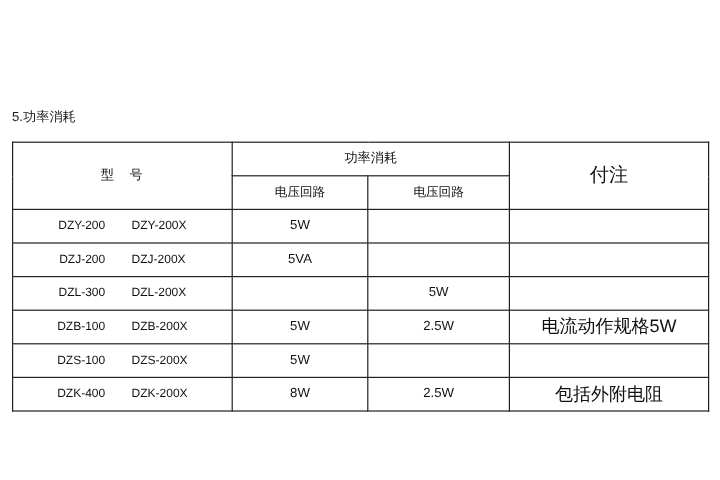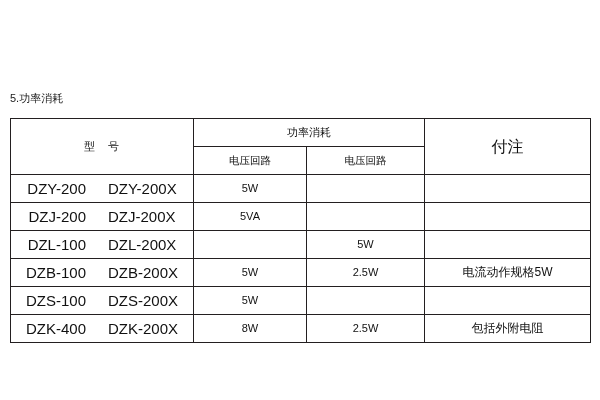--- a/index.html
+++ b/index.html
@@ -59,26 +59,26 @@
   .col-curr  { width: 118px; }
   .col-note  { width: 166px; }
 
   .hdr-model { font-size: 11px; letter-spacing: 1px; }
   .hdr-power { font-size: 11px; margin-top: 28px; }
   .hdr-sub   { font-size: 10.5px; margin-top: 44px; }
   .hdr-note  { font-size: 16px; }
 
   .model-cell {
     text-align: center;
-    font-size: 15px;
+    font-size: 10px;
   }
   .model-cell .m1 { display: inline-block; }
   .model-cell .gap { display: inline-block; width: 22px; }
   .model-cell .m2 { display: inline-block; }
-  .note-cell { font-size: 12px; }
+  .note-cell { font-size: 15px; }
 </style>
 </head>
 <body>
 
 <div class="page">
 
   <div class="section-title">5.功率消耗</div>
 
   <div class="table-wrap">
     <table class="spec">
@@ -106,21 +106,21 @@
           <td></td>
           <td class="note-cell"></td>
         </tr>
         <tr>
           <td class="model-cell"><span class="m1">DZJ-200</span><span class="gap"></span><span class="m2">DZJ-200X</span></td>
           <td>5VA</td>
           <td></td>
           <td class="note-cell"></td>
         </tr>
         <tr>
-          <td class="model-cell"><span class="m1">DZL-100</span><span class="gap"></span><span class="m2">DZL-200X</span></td>
+          <td class="model-cell"><span class="m1">DZL-300</span><span class="gap"></span><span class="m2">DZL-200X</span></td>
           <td></td>
           <td>5W</td>
           <td class="note-cell"></td>
         </tr>
         <tr>
           <td class="model-cell"><span class="m1">DZB-100</span><span class="gap"></span><span class="m2">DZB-200X</span></td>
           <td>5W</td>
           <td>2.5W</td>
           <td class="note-cell">电流动作规格5W</td>
         </tr>

